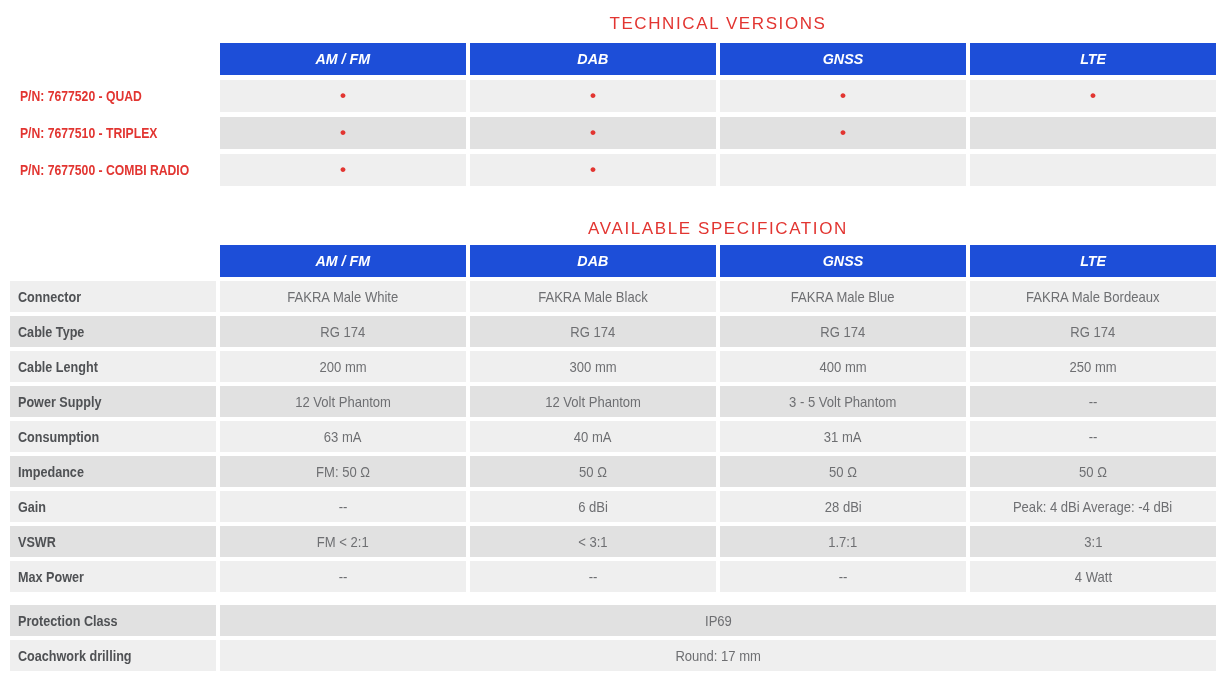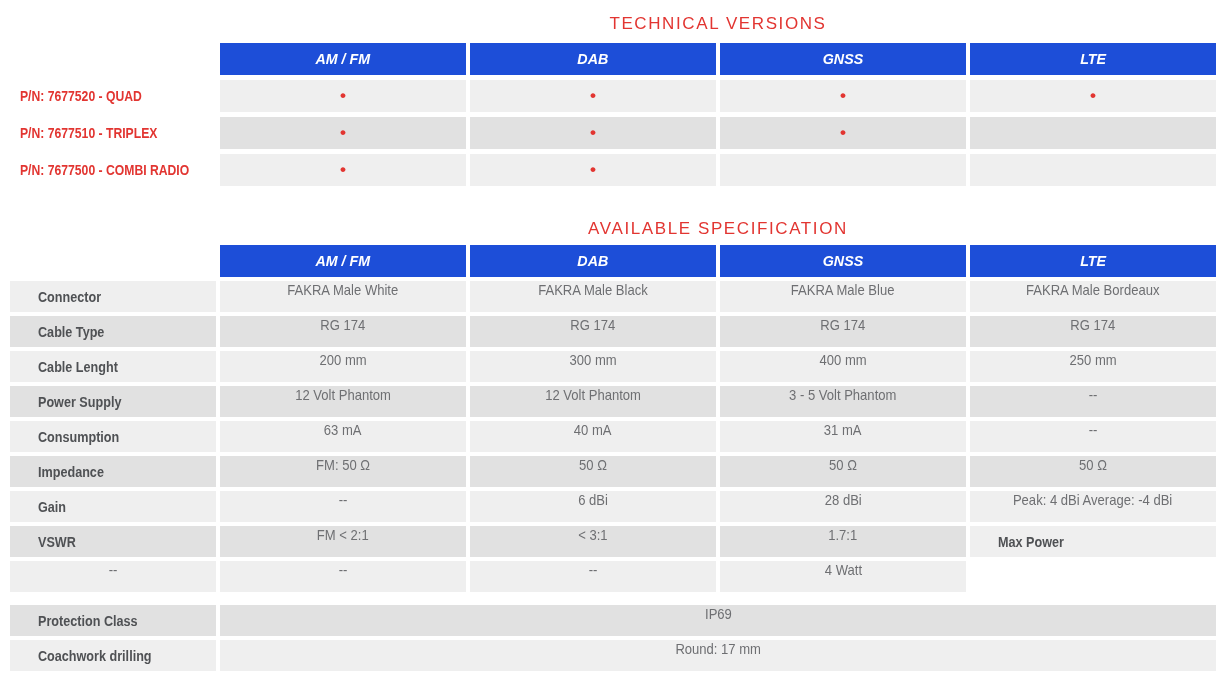--- a/index.html
+++ b/index.html
@@ -53,26 +53,26 @@
   }
   .dotcell {
     height: 32px;
     display: flex; align-items: center; justify-content: center;
     color: #e23531; font-size: 17px; font-weight: bold;
   }
 
   .srow-label {
     height: 31px;
     display: flex; align-items: center;
-    padding-left: 28px;
+    padding-left: 8px;
     font-weight: bold; font-size: 14.5px; color: #4f5154;
   }
   .scell {
     height: 31px;
-    display: flex; justify-content: center;
+    display: flex; align-items: center; justify-content: center;
     font-size: 15px; color: #6e6f72;
   }
   .merged { grid-column: 2 / 6; }
   .gapband { grid-column: 1 / 6; height: 5px; background: transparent; }
 
   .cond { display: inline-block; transform: scaleX(0.87); white-space: nowrap; }
   .cond-left { display: inline-block; transform: scaleX(0.87); transform-origin: 0 50%; white-space: nowrap; }
   .cond-h { display: inline-block; transform: scaleX(0.92); white-space: nowrap; }
 </style>
 </head>
@@ -282,20 +282,23 @@
       </div>
     <div class="scell dark">
         <span class="cond">FM &lt; 2:1</span>
       </div>
     <div class="scell dark">
         <span class="cond">&lt; 3:1</span>
       </div>
     <div class="scell dark">
         <span class="cond">1.7:1</span>
       </div>
+    <div class="scell dark">
+        <span class="cond">3:1</span>
+      </div>
 
     <div class="srow-label light">
         <span class="cond-left">Max Power</span>
       </div>
     <div class="scell light">
         <span class="cond">--</span>
       </div>
     <div class="scell light">
         <span class="cond">--</span>
       </div>

